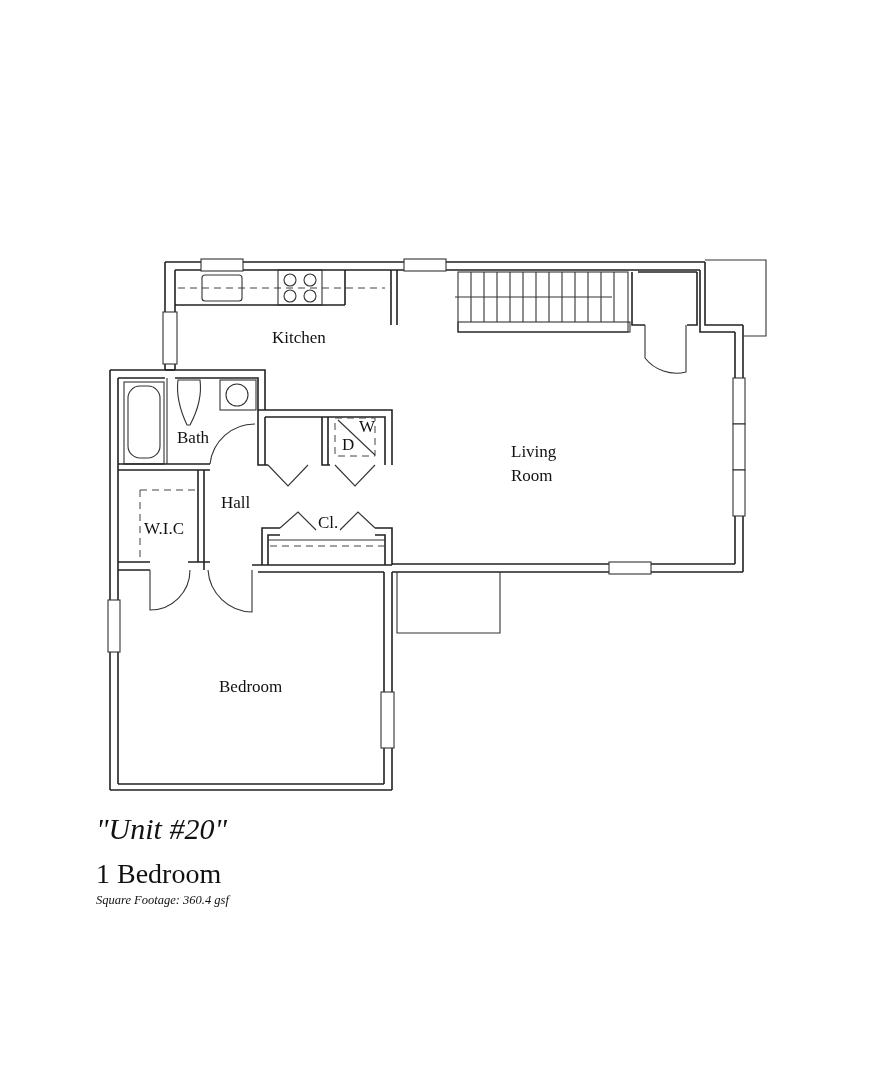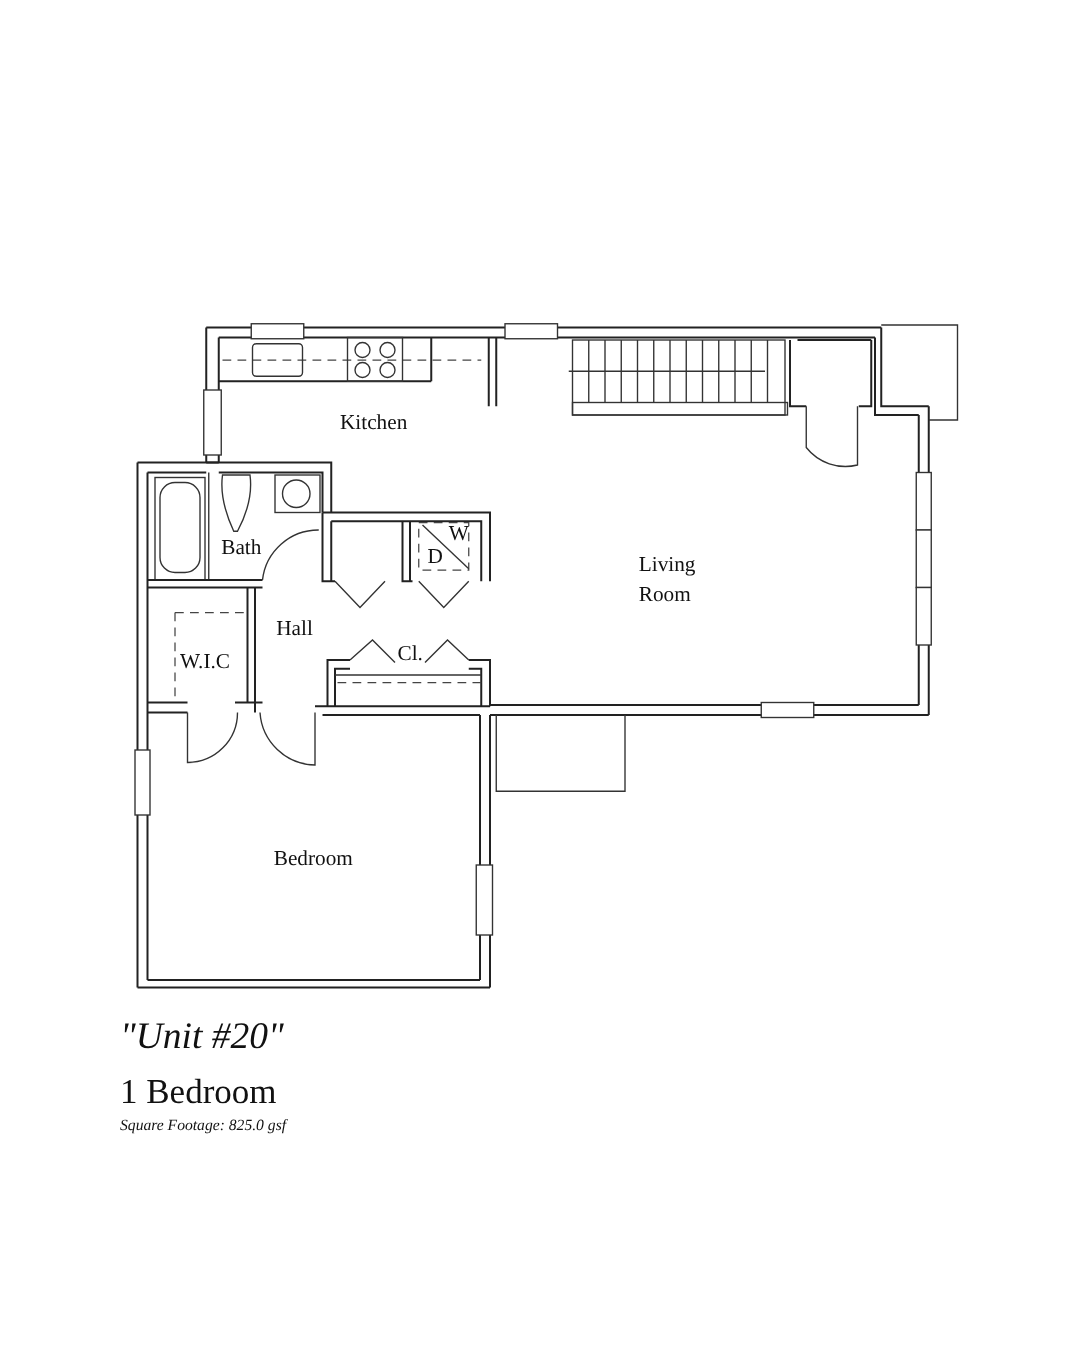--- a/index.html
+++ b/index.html
@@ -123,13 +123,13 @@
   <text class="room-label" x="318" y="528">Cl.</text>
   <text class="room-label" x="511" y="457">Living</text>
   <text class="room-label" x="511" y="481">Room</text>
   <text class="room-label" x="219" y="692">Bedroom</text>
   <text class="room-label" x="359" y="432" font-size="15">W</text>
   <text class="room-label" x="342" y="450" font-size="15">D</text>
 </svg>
 
 <div class="caption unit-name">"Unit #20"</div>
 <div class="caption unit-type">1 Bedroom</div>
-<div class="caption sqft">Square Footage:  825.0 gsf</div>
+<div class="caption sqft">Square Footage:  360.4 gsf</div>
 
 </body></html>

